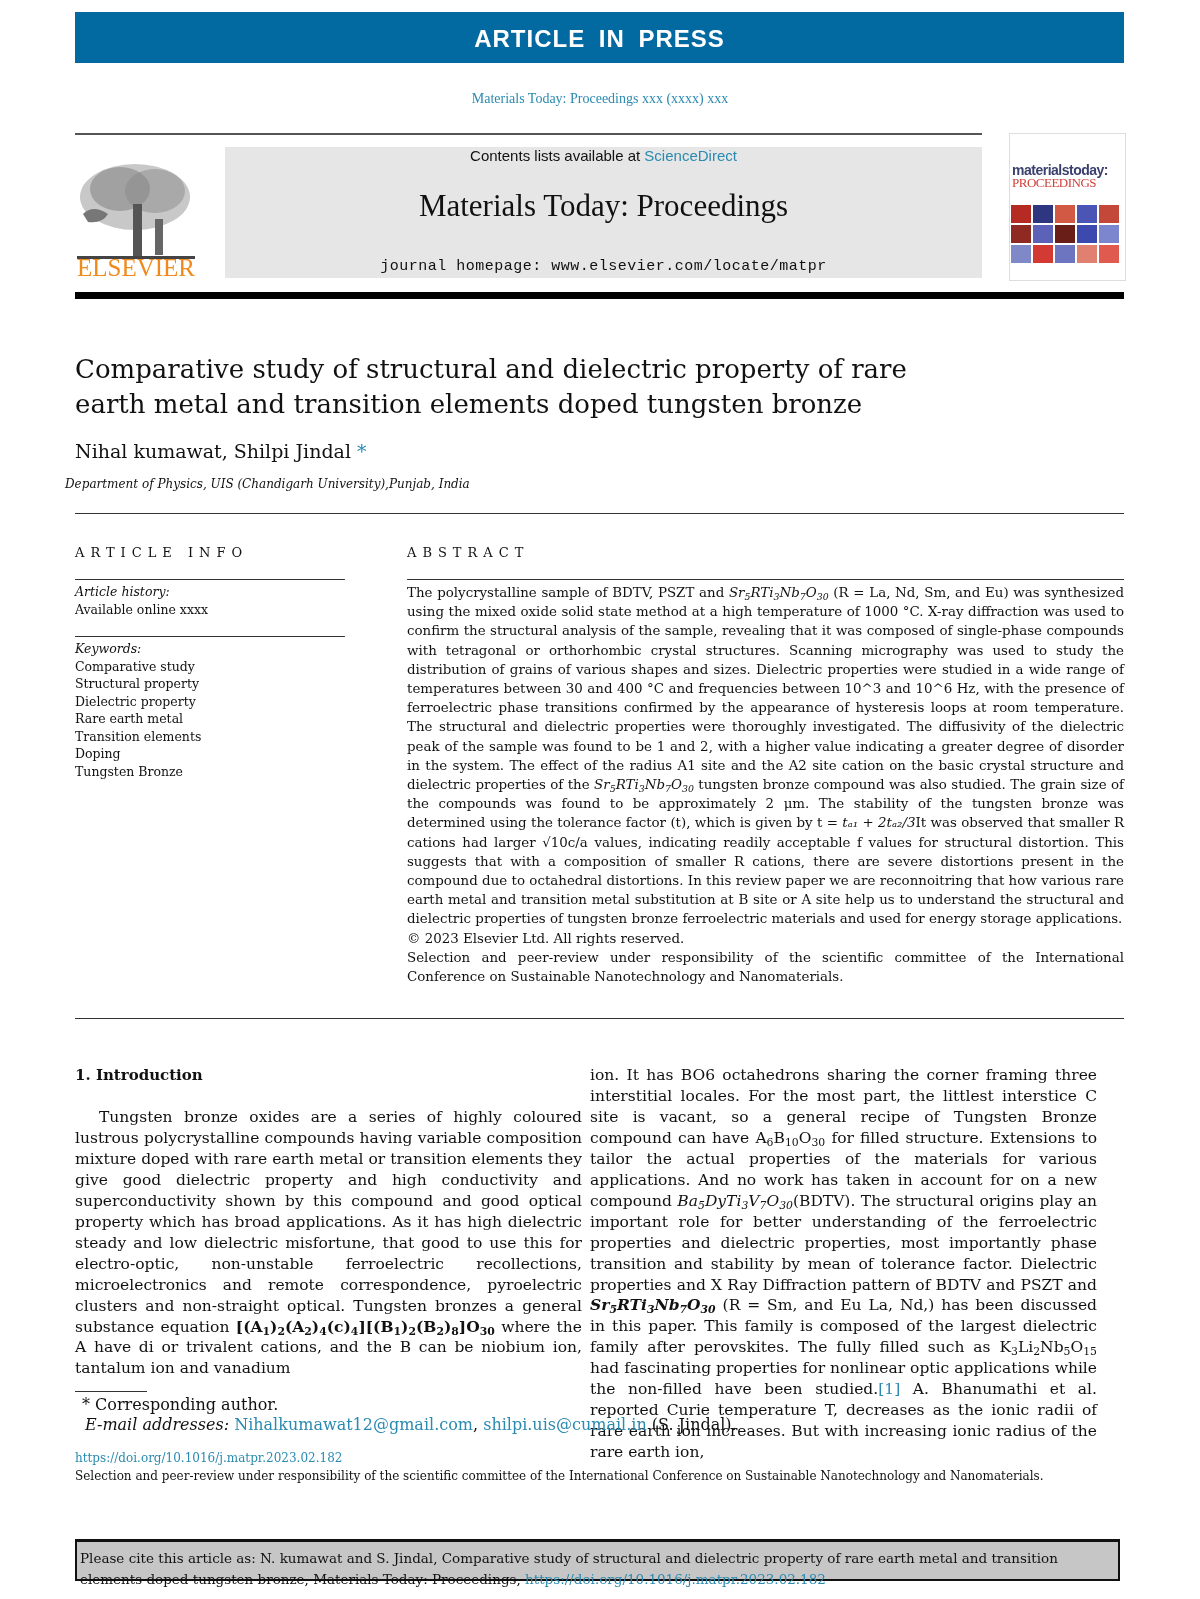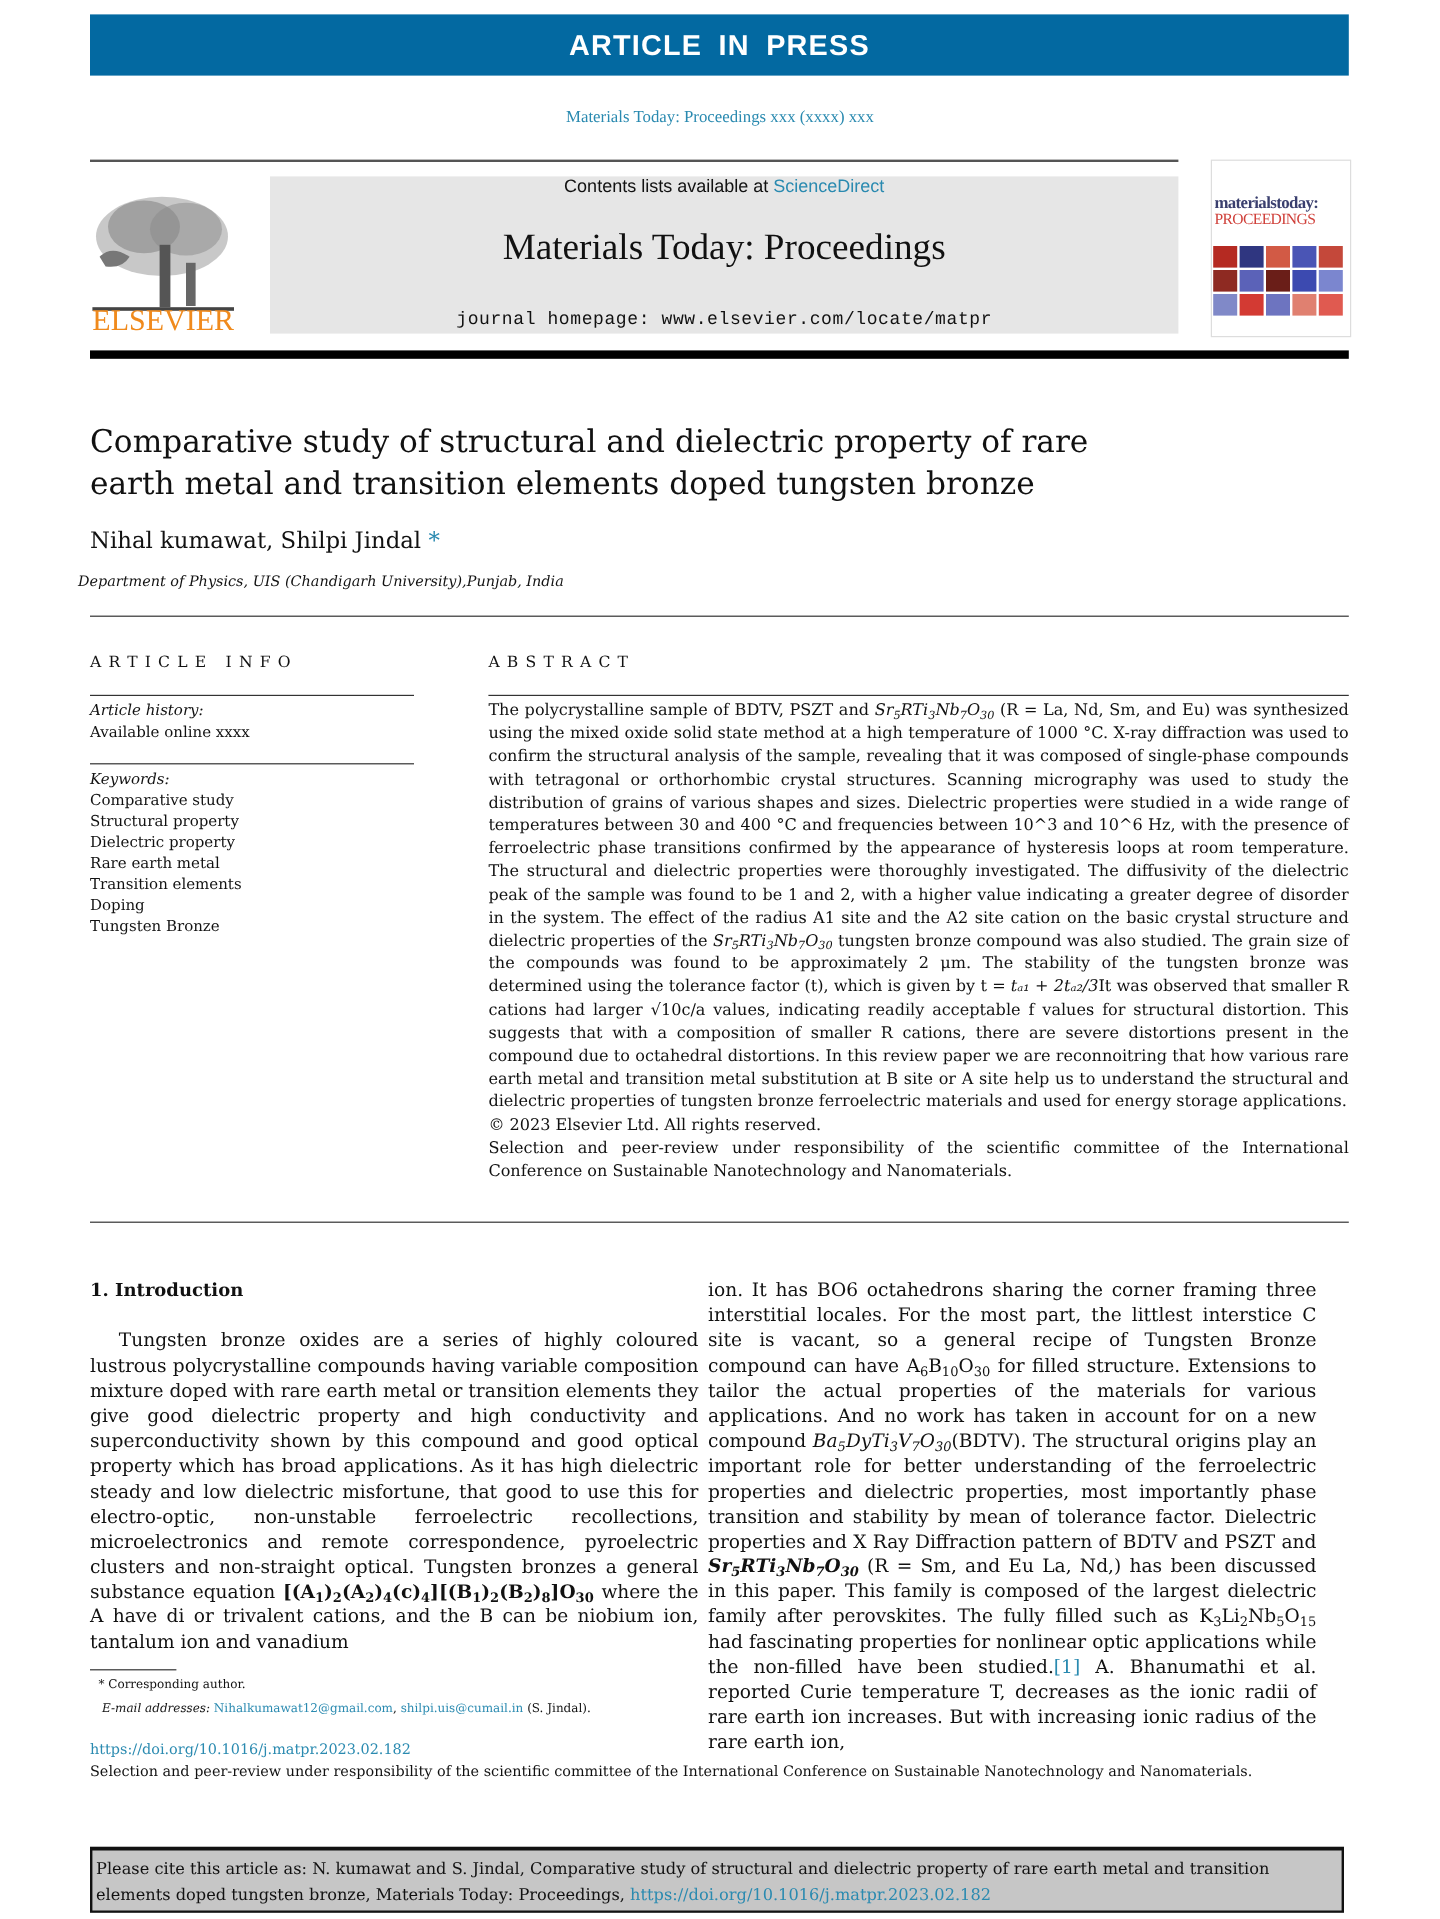--- a/index.html
+++ b/index.html
@@ -32,23 +32,23 @@
   #history { left: 75px; top: 583px; }
   #keywords { left: 75px; top: 640px; }
   #abstract { left: 407px; top: 583px; width: 717px; font-size: 13.4px; line-height: 19.2px; text-align: justify; }
   #abstract p { margin: 0; }
   #rule-2 { left: 75px; top: 1018px; width: 1049px; height: 1px; background: #333; }
   #intro-head { left: 75px; top: 1066px; font-size: 15px; font-weight: bold; }
   .body-col { font-size: 15.5px; line-height: 20.95px; text-align: justify; }
   #col-left { left: 75px; top: 1107px; width: 507px; text-indent: 24px; }
   #col-right { left: 590px; top: 1065px; width: 507px; }
   #fn-rule { left: 75px; top: 1391px; width: 72px; height: 1px; background: #333; }
-  #fn { left: 82px; top: 1395px; font-size: 10px; line-height: 20px; }
+  #fn { left: 82px; top: 1395px; font-size: 16px; line-height: 20px; }
   #doi-block { left: 75px; top: 1450px; font-size: 12px; line-height: 17.5px; }
-  #cite-box { left: 75px; top: 1539px; width: 1045px; height: 55px; background: #c6c6c6; border: 2px solid #111; border-top-width: 3px; font-size: 13.5px; line-height: 21px; padding: 6px 3px 0 3px; box-sizing: border-box; }
+  #cite-box { left: 75px; top: 1539px; width: 1045px; height: 42px; background: #c6c6c6; border: 2px solid #111; border-top-width: 3px; font-size: 13.5px; line-height: 21px; padding: 6px 3px 0 3px; box-sizing: border-box; }
   sub { font-size: 0.7em; line-height: 0; vertical-align: -0.3em; }
 </style>
 </head>
 <body>
 
 <div id="aip-banner" class="abs">ARTICLE IN PRESS</div>
 <div id="journal-ref" class="abs"><span class="link">Materials Today: Proceedings xxx (xxxx) xxx</span></div>
 
 <div id="hdr-rule-top" class="abs"></div>
 
@@ -62,21 +62,21 @@
   <rect x="2" y="97" width="118" height="3" fill="#444"></rect>
 </svg>
 <div id="elsevier-word" class="abs">ELSEVIER</div>
 
 <div id="hdr-box" class="abs"></div>
 <div id="contents-line" class="abs"><span>Contents lists available at </span><span class="link">ScienceDirect</span></div>
 <div id="journal-title" class="abs">Materials Today: Proceedings</div>
 <div id="homepage-line" class="abs">journal homepage: www.elsevier.com/locate/matpr</div>
 
 <div id="cover" class="abs">
-  <div style="margin:28px 0 0 2px;font-family:Liberation Serif, serif;font-size:14px;font-weight:bold;color:#3a3f6e;letter-spacing:-0.5px;">materialstoday:</div>
+  <div style="margin:28px 0 0 2px;font-family:Liberation Sans, sans-serif;font-size:14px;font-weight:bold;color:#3a3f6e;letter-spacing:-0.5px;">materialstoday:</div>
   <div style="margin:-3px 0 0 2px;font-family:Liberation Serif, serif;font-size:13px;color:#d0403a;letter-spacing:-0.5px;">PROCEEDINGS</div>
   <svg width="113" height="60" viewBox="0 0 113 60" style="display:block;margin-top:14px">
     <rect x="1" y="0" width="20" height="18" fill="#b52a22"></rect>
       <rect x="23" y="0" width="20" height="18" fill="#2f3680"></rect>
       <rect x="45" y="0" width="20" height="18" fill="#d25a45"></rect>
       <rect x="67" y="0" width="20" height="18" fill="#4a55b5"></rect>
       <rect x="89" y="0" width="20" height="18" fill="#c4483a"></rect>
     <rect x="1" y="20" width="20" height="18" fill="#8e2a22"></rect>
       <rect x="23" y="20" width="20" height="18" fill="#5b62b8"></rect>
       <rect x="45" y="20" width="20" height="18" fill="#6a1e18"></rect>

